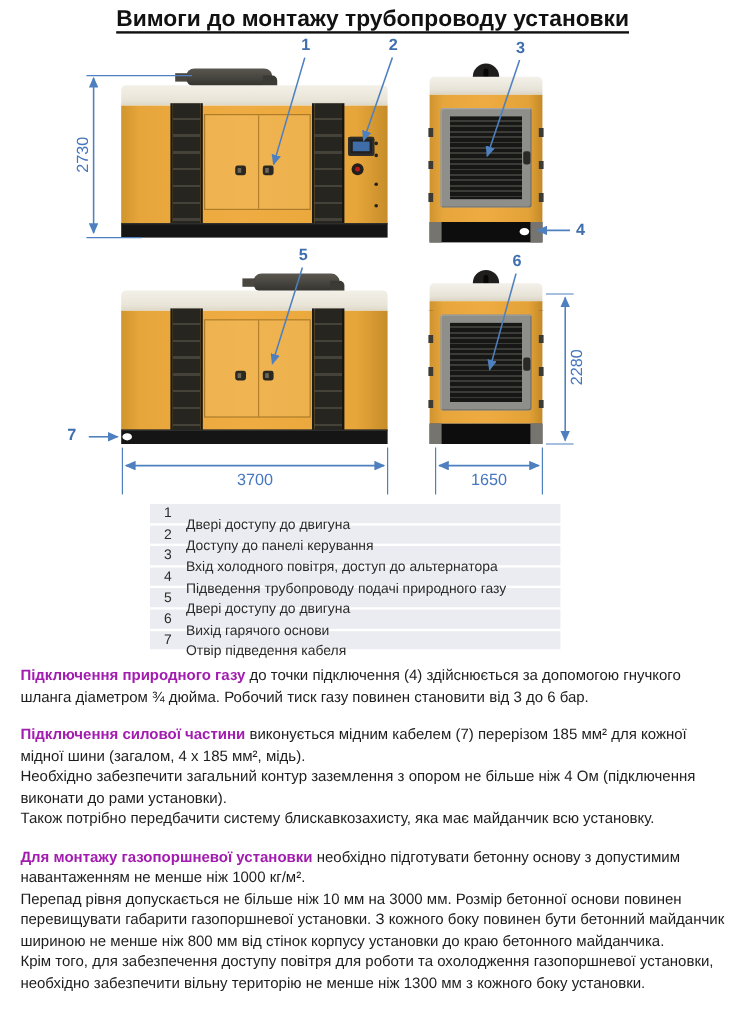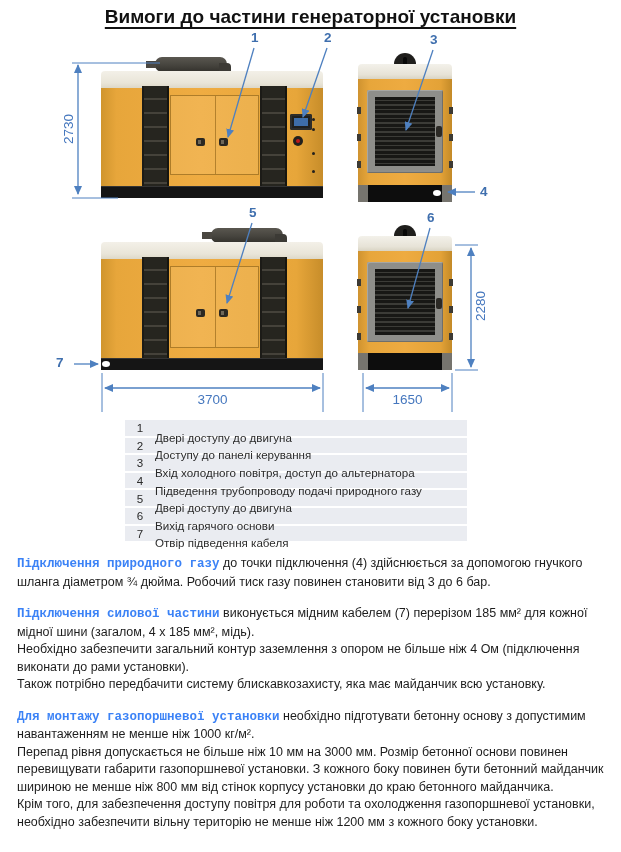--- a/index.html
+++ b/index.html
@@ -76,28 +76,28 @@
   
   .legend{position:absolute;left:125px;top:420px;width:342px;z-index:4;}
   .legend-row{display:flex;align-items:center;height:15.6px;margin-bottom:2px;background:#eaecf1;
     font-size:11.6px;color:#2a2a2a;}
   .legend-num{width:30px;text-align:center;flex:0 0 30px;}
   .legend-text{flex:1;margin-top:19px;}
 
   
   .textblock{position:absolute;left:17px;top:555px;width:588px;font-size:12.5px;line-height:17.5px;z-index:4;}
   .para{margin:0 0 14px 0;}
-  .para b{font-weight:bold;color:#3b82f6;font-family:Liberation Mono, monospace;}
+  .para b{font-weight:bold;color:#a21caf;}
 </style>
 </head>
 <body>
 
 <div class="page">
 
-  <div class="title"><span>Вимоги до частини генераторної установки</span></div>
+  <div class="title"><span>Вимоги до монтажу трубопроводу установки</span></div>
 
   <div class="gs" style="left:101px;top:57px;height:141px;">
     <div class="gs-muffler"></div>
     <div class="gs-muffler-inlet"></div>
     <div class="gs-muffler-pipe"></div>
     <div class="gs-cap"></div>
     <div class="gs-bodyv">
       <div class="gs-vent vl"></div>
       <div class="gs-vent vr"></div>
       <div class="gs-doors">
@@ -270,17 +270,17 @@
       <b>Підключення природного газу</b><span> до точки підключення (4) здійснюється за допомогою гнучкого шланга діаметром ¾ дюйма. Робочий тиск газу повинен становити від 3 до 6 бар.</span>
     </div>
     <div class="para">
       <div><b>Підключення силової частини</b><span> виконується мідним кабелем (7) перерізом 185 мм² для кожної мідної шини (загалом, 4 х 185 мм², мідь).</span></div>
       <div>Необхідно забезпечити загальний контур заземлення з опором не більше ніж 4 Ом (підключення виконати до рами установки).</div>
       <div>Також потрібно передбачити систему блискавкозахисту, яка має майданчик всю установку.</div>
     </div>
     <div class="para">
       <div><b>Для монтажу газопоршневої установки</b><span> необхідно підготувати бетонну основу з допустимим навантаженням не менше ніж 1000 кг/м².</span></div>
       <div>Перепад рівня допускається не більше ніж 10 мм на 3000 мм. Розмір бетонної основи повинен перевищувати габарити газопоршневої установки. З кожного боку повинен бути бетонний майданчик шириною не менше ніж 800 мм від стінок корпусу установки до краю бетонного майданчика.</div>
-      <div>Крім того, для забезпечення доступу повітря для роботи та охолодження газопоршневої установки, необхідно забезпечити вільну територію не менше ніж 1200 мм з кожного боку установки.</div>
+      <div>Крім того, для забезпечення доступу повітря для роботи та охолодження газопоршневої установки, необхідно забезпечити вільну територію не менше ніж 1300 мм з кожного боку установки.</div>
     </div>
   </div>
 
 </div>
 
 </body></html>

